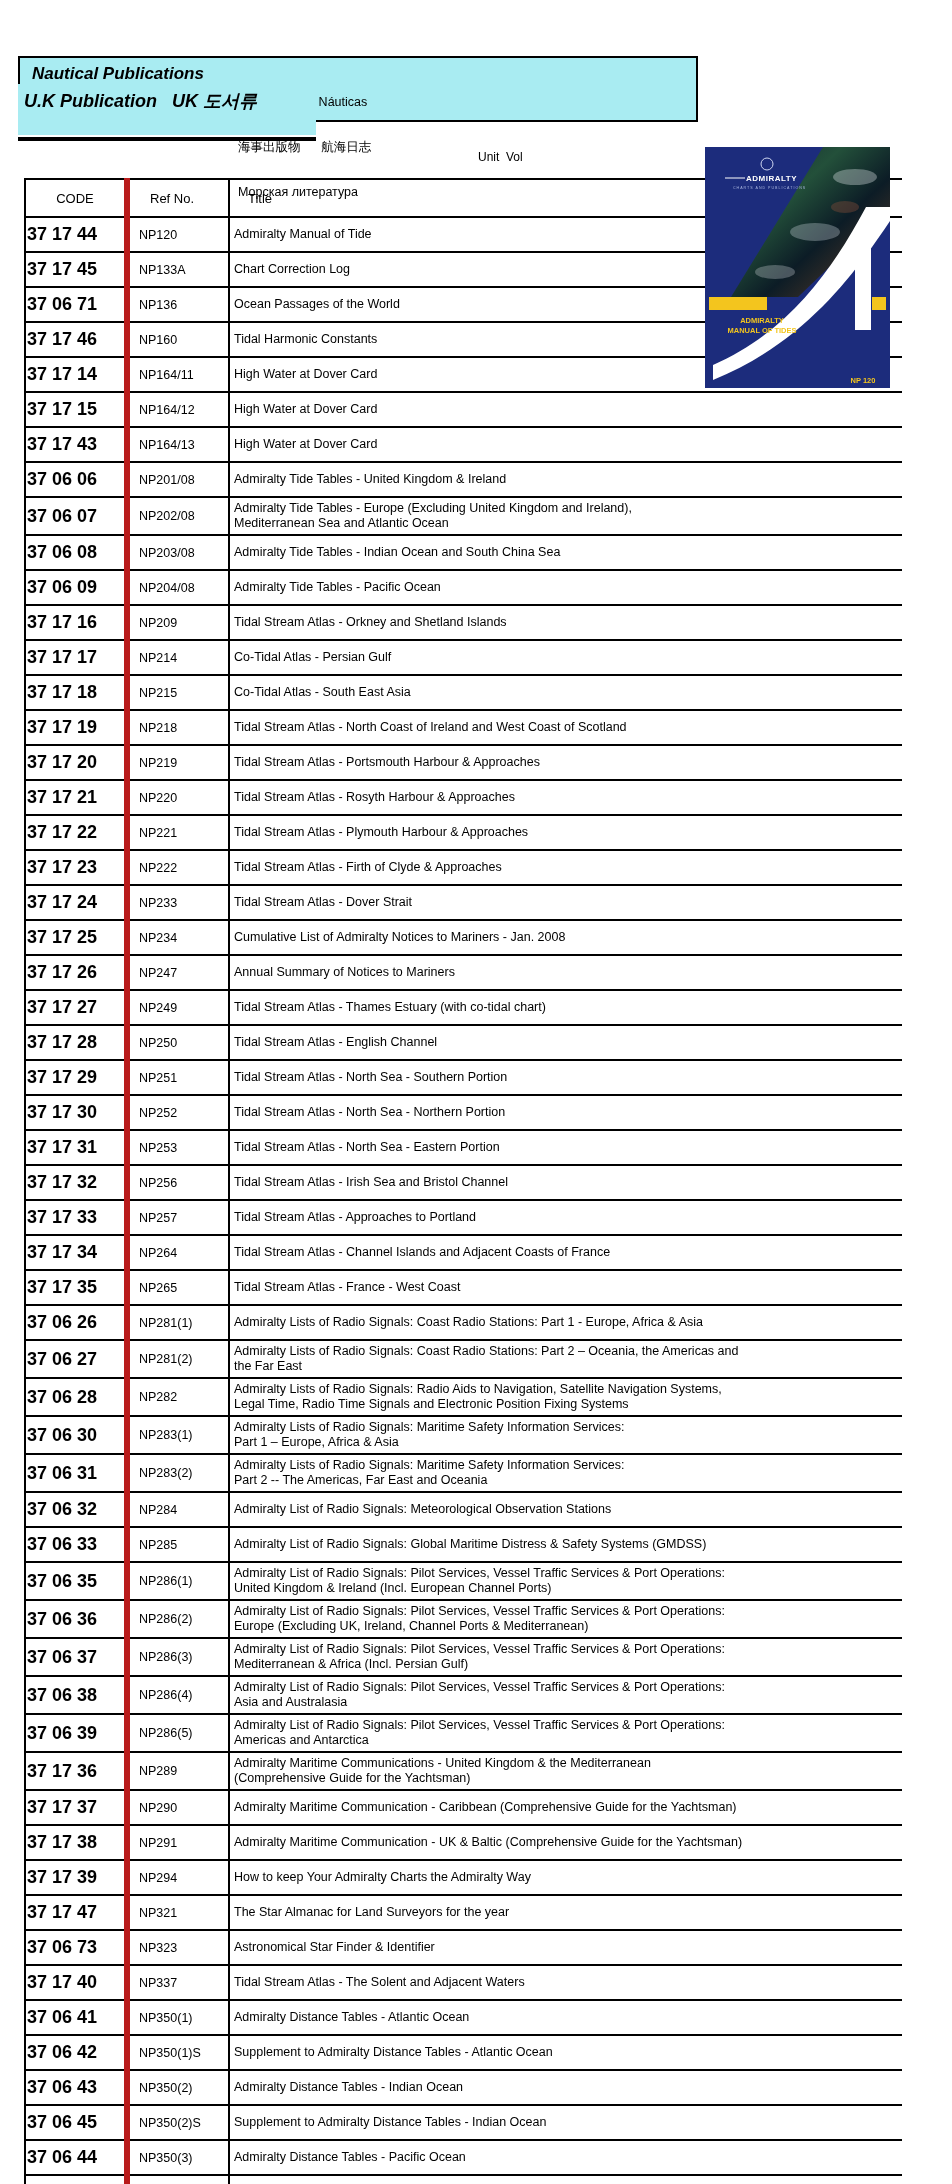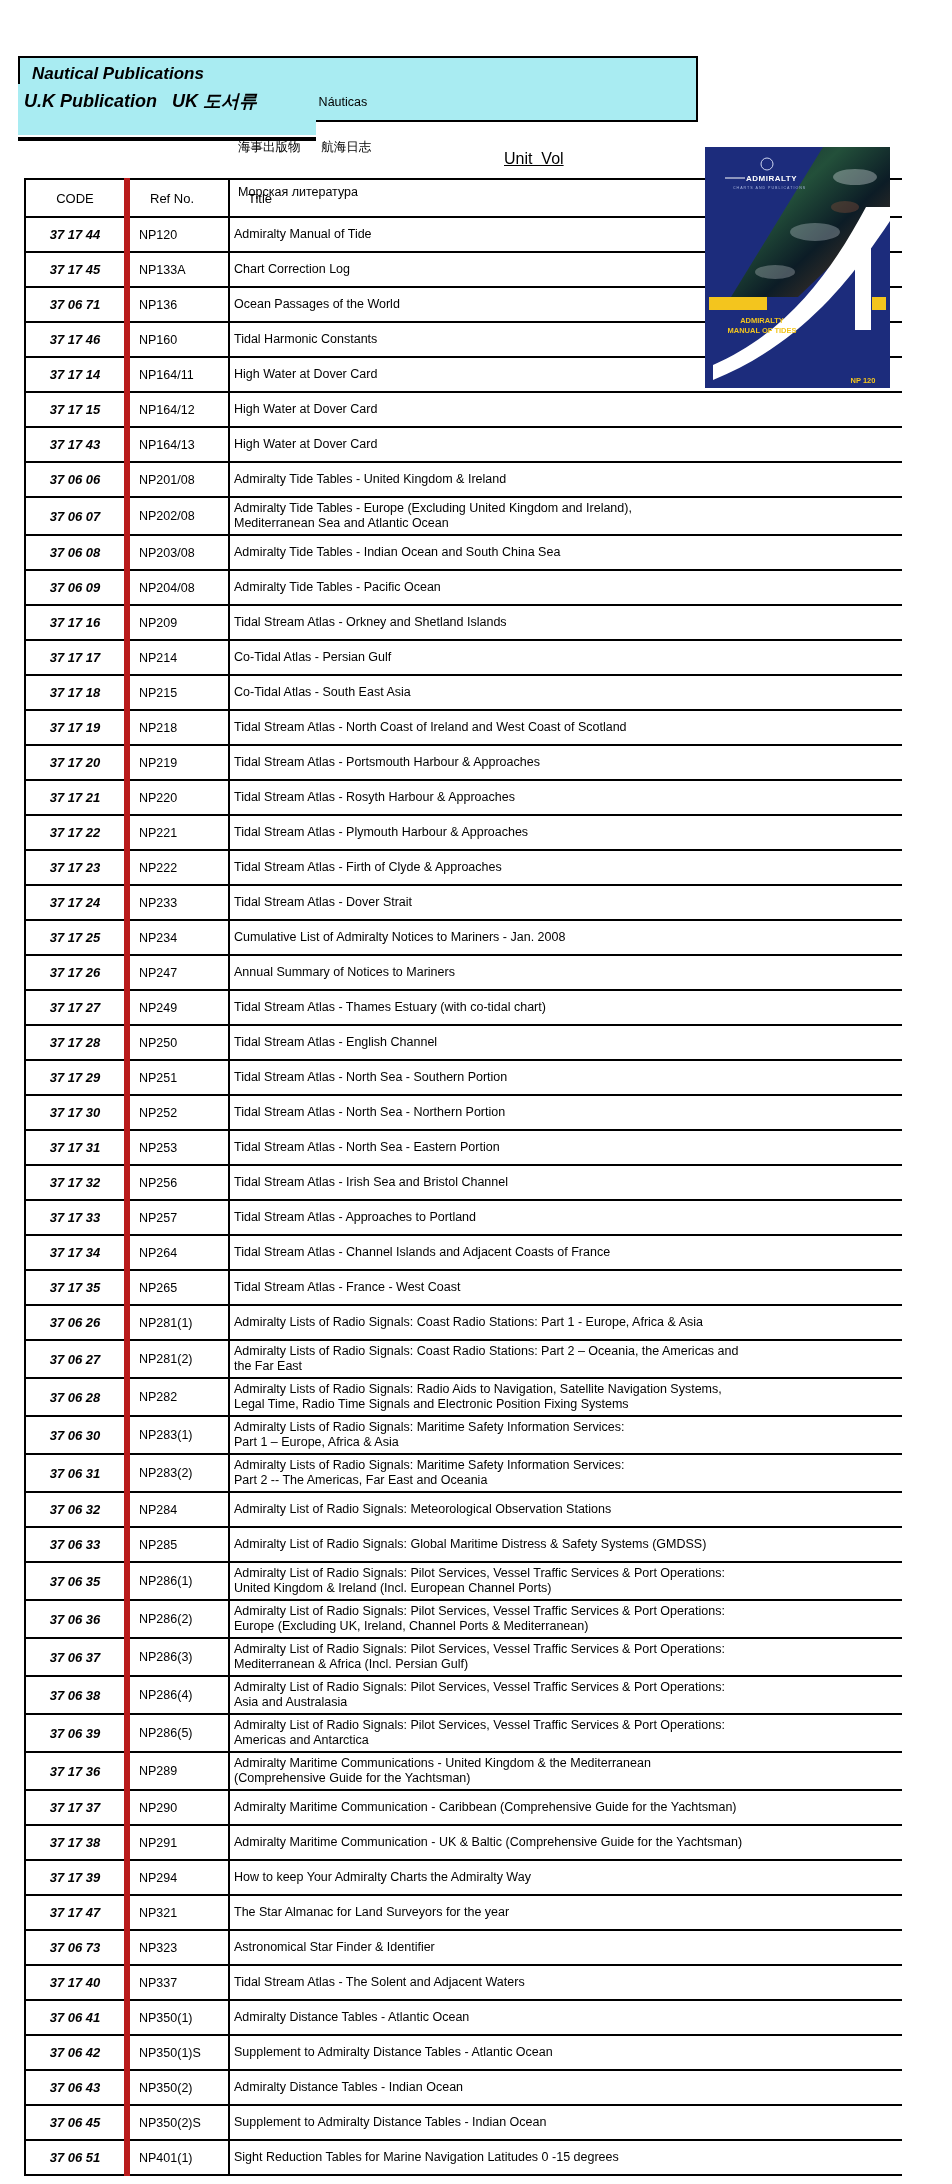--- a/index.html
+++ b/index.html
@@ -23,39 +23,39 @@
 
   
   .section-heading { position:absolute; left:18px; top:84px; width:298px; }
   .heading-text {
     display:block; background:var(--accent_cyan,#a9ecf2);
     font-style:italic; font-weight:bold; font-size:18px;
     padding:5px 8px 22px 6px; white-space:pre;
   }
   .heading-rule { height:4px; background:#000; margin-top:2px; }
 
-  .unit-label { position:absolute; left:504px; top:150px; font-size:16px; white-space:pre;text-decoration:underline; }
+  .unit-label { position:absolute; left:478px; top:150px; font-size:12px; white-space:pre; }
 
   
   .pub-table {
     position:absolute; left:24px; top:178px; width:878px;
     border-collapse:collapse; table-layout:fixed;
   }
   .pub-table col.c-code { width:102px; }
   .pub-table col.c-ref  { width:102px; }
   .pub-table th, .pub-table td { border-top:2px solid #000; vertical-align:middle; }
   .pub-table th:first-child, .pub-table td:first-child { border-left:2px solid #000; border-right:6px solid #b91c1c; }
   .pub-table th:nth-child(2), .pub-table td:nth-child(2) { border-right:2px solid #000; }
   .pub-table tbody tr:last-child td { border-bottom:2px solid #000; }
   .pub-table thead th { height:34px; font-weight:normal; font-size:13px; }
   .pub-table thead th.code  { text-align:center; }
   .pub-table thead th.ref   { text-align:left; padding-left:20px; }
   .pub-table thead th.title { text-align:left; padding-left:18px; }
   .pub-table td { height:27px; }
-  .pub-table td.code  { font-weight:bold; text-align:center; font-size:13px;font-style:italic; }
+  .pub-table td.code  { font-weight:bold; font-size:18px; }
   .pub-table td.ref   { padding-left:9px; font-size:12.5px; }
   .pub-table td.title { padding:3px 6px 3px 4px; font-size:12.5px; line-height:15px; white-space:pre-line; }
 
   
   .book-cover { position:absolute; left:705px; top:147px; width:185px; height:177px; z-index:5; }
   .book-cover svg { display:block; }
 </style>
 </head>
 <body>
 
@@ -420,20 +420,25 @@
     <td class="ref">NP350(2)</td>
     <td class="title">Admiralty Distance Tables - Indian Ocean</td>
   </tr>
 
   <tr>
     <td class="code">37 06 45</td>
     <td class="ref">NP350(2)S</td>
     <td class="title">Supplement to Admiralty Distance Tables - Indian Ocean</td>
   </tr>
 
+  <tr>
+    <td class="code">37 06 44</td>
+    <td class="ref">NP350(3)</td>
+    <td class="title">Admiralty Distance Tables - Pacific Ocean</td>
+  </tr>
 
   <tr>
     <td class="code">37 06 51</td>
     <td class="ref">NP401(1)</td>
     <td class="title">Sight Reduction Tables for Marine Navigation Latitudes 0 -15 degrees</td>
   </tr>
 
 </tbody>
 </table>
 

